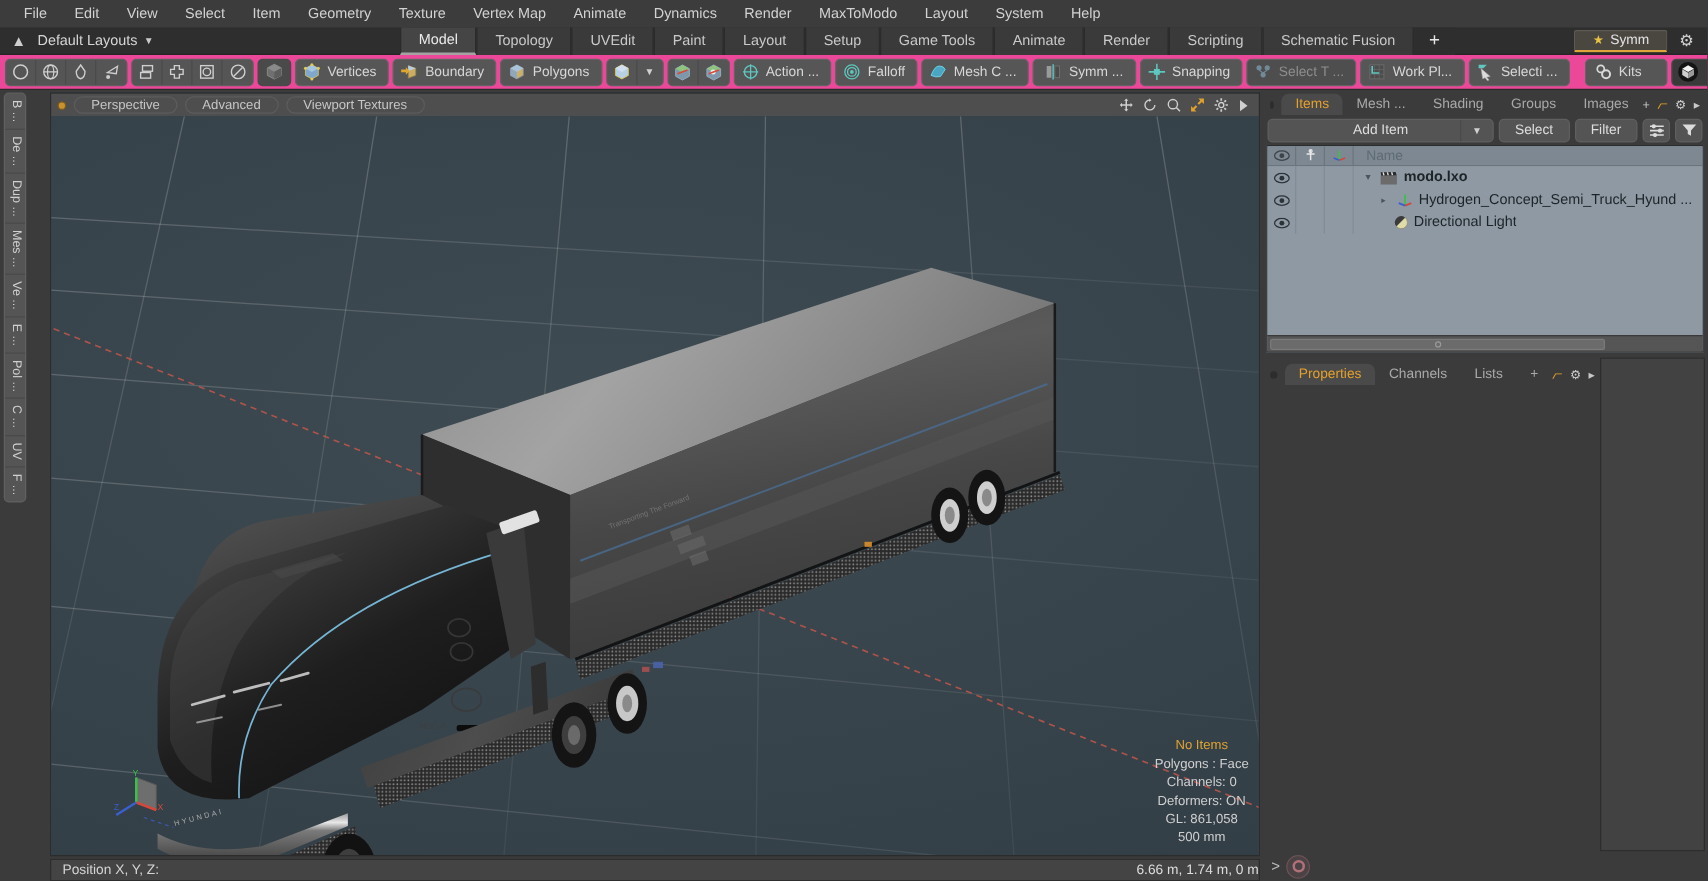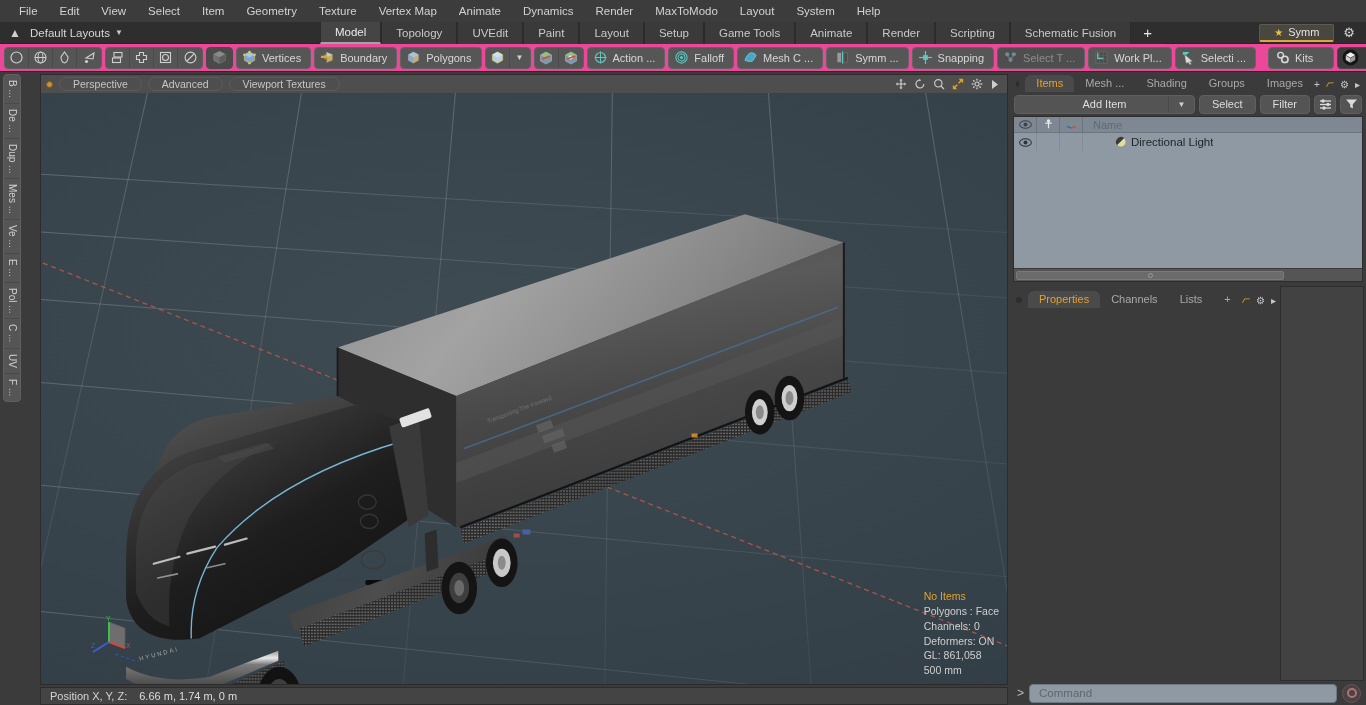--- a/index.html
+++ b/index.html
@@ -90,30 +90,30 @@
   .vpbtn {
     color:#c6c6c6; font-size:10.5px; border:1px solid #5c5c5c; border-radius:9px;
     padding:0 13px; height:14px; line-height:13px; background:#4e4e4e; white-space:nowrap;
   }
   .vphead-right { margin-left:auto; display:flex; align-items:center; gap:7px; padding-right:3px; }
   .nav-ic { color:#cfcfcf; font-size:11px; display:flex; align-items:center; }
   .nav-ic.accent { color:#e0a02a; }
 
   .viewport { flex:1; position:relative; overflow:hidden; background:#39454b; min-height:0; }
   .vp-stats {
-    position:absolute; right:8px; bottom:6px; text-align:left;
+    position:absolute; right:8px; bottom:6px; text-align:center;
     font-size:10.5px; color:#cfcfcf; line-height:14.8px; z-index:6;
   }
   .vp-stats .hl { color:#e0a32e; }
 
   
   .statusrow { height:20px; display:flex; align-items:stretch; flex:0 0 20px; padding-top:2px; }
   .statusbar {
     flex:1; background:#444; border:1px solid #2d2d2d; display:flex; align-items:center;
-    padding-left:9px; color:#d4d4d4; font-size:11px; gap:12px;
+    padding-left:9px; color:#d4d4d4; font-size:11px; gap:12px;justify-content:space-between;
   }
   .statusbar .lbl { color:#d4d4d4; }
   .statusbar .val { color:#dedede; }
 
   
   .rpanel { width:356px; flex:0 0 356px; display:flex; flex-direction:column; background:#3b3b3b; padding:2px 2px 0 2px; }
   .rtabbar { height:18px; display:flex; align-items:flex-end; gap:0; flex:0 0 18px; padding-left:4px; }
   .rtb-dot { width:6px;height:6px;border-radius:50%;background:#2d2d2d;margin:0 6px 5px 0; }
   .rtab {
     color:#a9a9a9; font-size:11px; padding:0 11px; height:17px; line-height:17px;
@@ -781,21 +781,63 @@
                 <line x1="6" y1="10" x2="6" y2="2" stroke="#3bc04a" stroke-width="1.4"></line>
                 <line x1="6" y1="10" x2="11" y2="8" stroke="#d4483a" stroke-width="1.4"></line>
                 <line x1="6" y1="10" x2="1" y2="8" stroke="#3a5fd0" stroke-width="1.4"></line>
               </svg>
           </div>
           <div class="th-name">Name</div>
         </div>
 
         <div class="tree-body">
 
-
+          <div class="trow">
+            <div class="c-eye">
+              <svg width="13" height="9" viewBox="0 0 14 9">
+                  <ellipse cx="7" cy="4.5" rx="6.3" ry="4" fill="none" stroke="#2b3238" stroke-width="1.1"></ellipse>
+                  <circle cx="7" cy="4.5" r="2.1" fill="#2b3238"></circle>
+                </svg>
+            </div>
+            <div class="c-b"></div>
+              <div class="c-c"></div>
+            <div class="t-label bold">
+              <span class="tri">▼</span>
+              <svg width="14" height="11" viewBox="0 0 14 11">
+                  <path d="M0.5 3.5 h13 v7 h-13 z" fill="#6b6b6b"></path>
+                  <path d="M0.5 0.8 l12 -0.3 l0.9 2.8 l-12.4 0.3 z" fill="#2b2b2b"></path>
+                  <g fill="#e0e0e0">
+                    <path d="M2 0.9 l1.1 -0.1 l0.6 2.4 l-1.1 0.1 z"></path>
+                    <path d="M5.4 0.8 l1.1 -0.1 l0.6 2.4 l-1.1 0.1 z"></path>
+                    <path d="M8.8 0.7 l1.1 -0.1 l0.6 2.4 l-1.1 0.1 z"></path>
+                  </g>
+                </svg>
+              <span>modo.lxo</span>
+            </div>
+          </div>
+
+          <div class="trow">
+            <div class="c-eye">
+              <svg width="13" height="9" viewBox="0 0 14 9">
+                  <ellipse cx="7" cy="4.5" rx="6.3" ry="4" fill="none" stroke="#2b3238" stroke-width="1.1"></ellipse>
+                  <circle cx="7" cy="4.5" r="2.1" fill="#2b3238"></circle>
+                </svg>
+            </div>
+            <div class="c-b"></div>
+              <div class="c-c"></div>
+            <div class="t-label indent1">
+              <span class="tri">▸</span>
+              <svg width="12" height="12" viewBox="0 0 12 12">
+                  <line x1="6" y1="10.5" x2="6" y2="1.5" stroke="#3bc04a" stroke-width="1.5"></line>
+                  <line x1="6" y1="10.5" x2="11" y2="8.5" stroke="#d4483a" stroke-width="1.5"></line>
+                  <line x1="6" y1="10.5" x2="1" y2="8.5" stroke="#3a5fd0" stroke-width="1.5"></line>
+                </svg>
+              <span>Hydrogen_Concept_Semi_Truck_Hyund ...</span>
+            </div>
+          </div>
 
 
           <div class="trow">
             <div class="c-eye">
               <svg width="13" height="9" viewBox="0 0 14 9">
                   <ellipse cx="7" cy="4.5" rx="6.3" ry="4" fill="none" stroke="#2b3238" stroke-width="1.1"></ellipse>
                   <circle cx="7" cy="4.5" r="2.1" fill="#2b3238"></circle>
                 </svg>
             </div>
             <div class="c-b"></div>
@@ -829,23 +871,20 @@
             <span class="orange">⦧</span>
             <span>⚙</span>
             <span>▸</span>
           </div>
         </div>
         <div class="propsbody"></div>
       </div>
 
       <div class="cmdrow">
         <span class="cmd-gt">&gt;</span>
-        <div class="cmdinput">
-          <span>Command</span>
-        </div>
         <div class="cmd-circle">
             <i></i>
           </div>
       </div>
 
     </div>
   </div>
 </div>
 
 </body></html>

